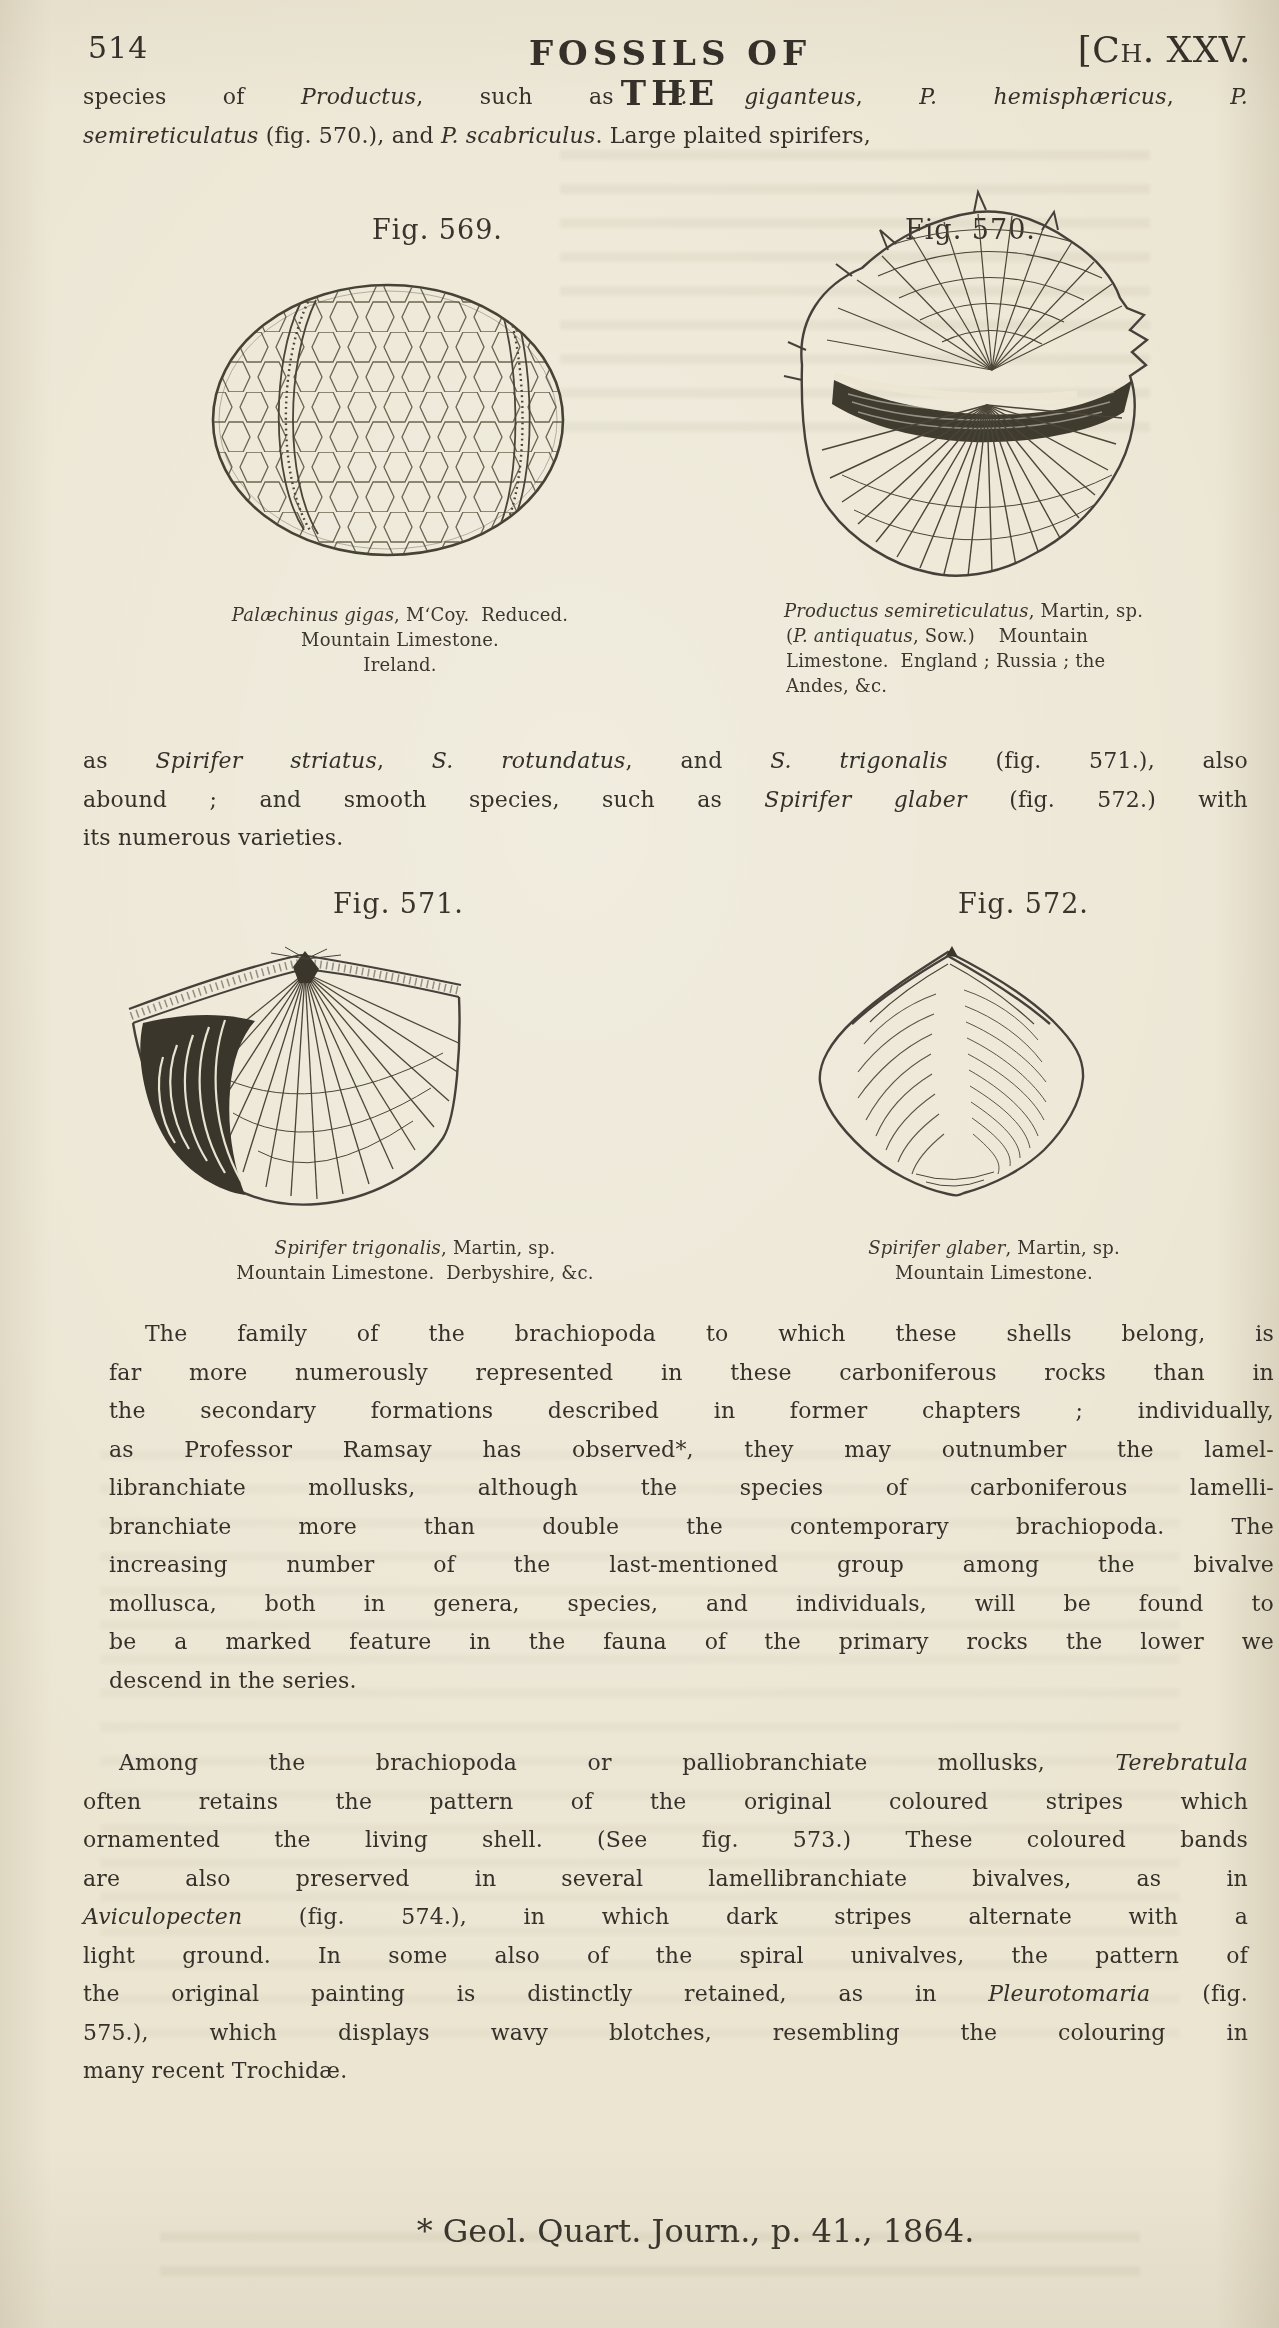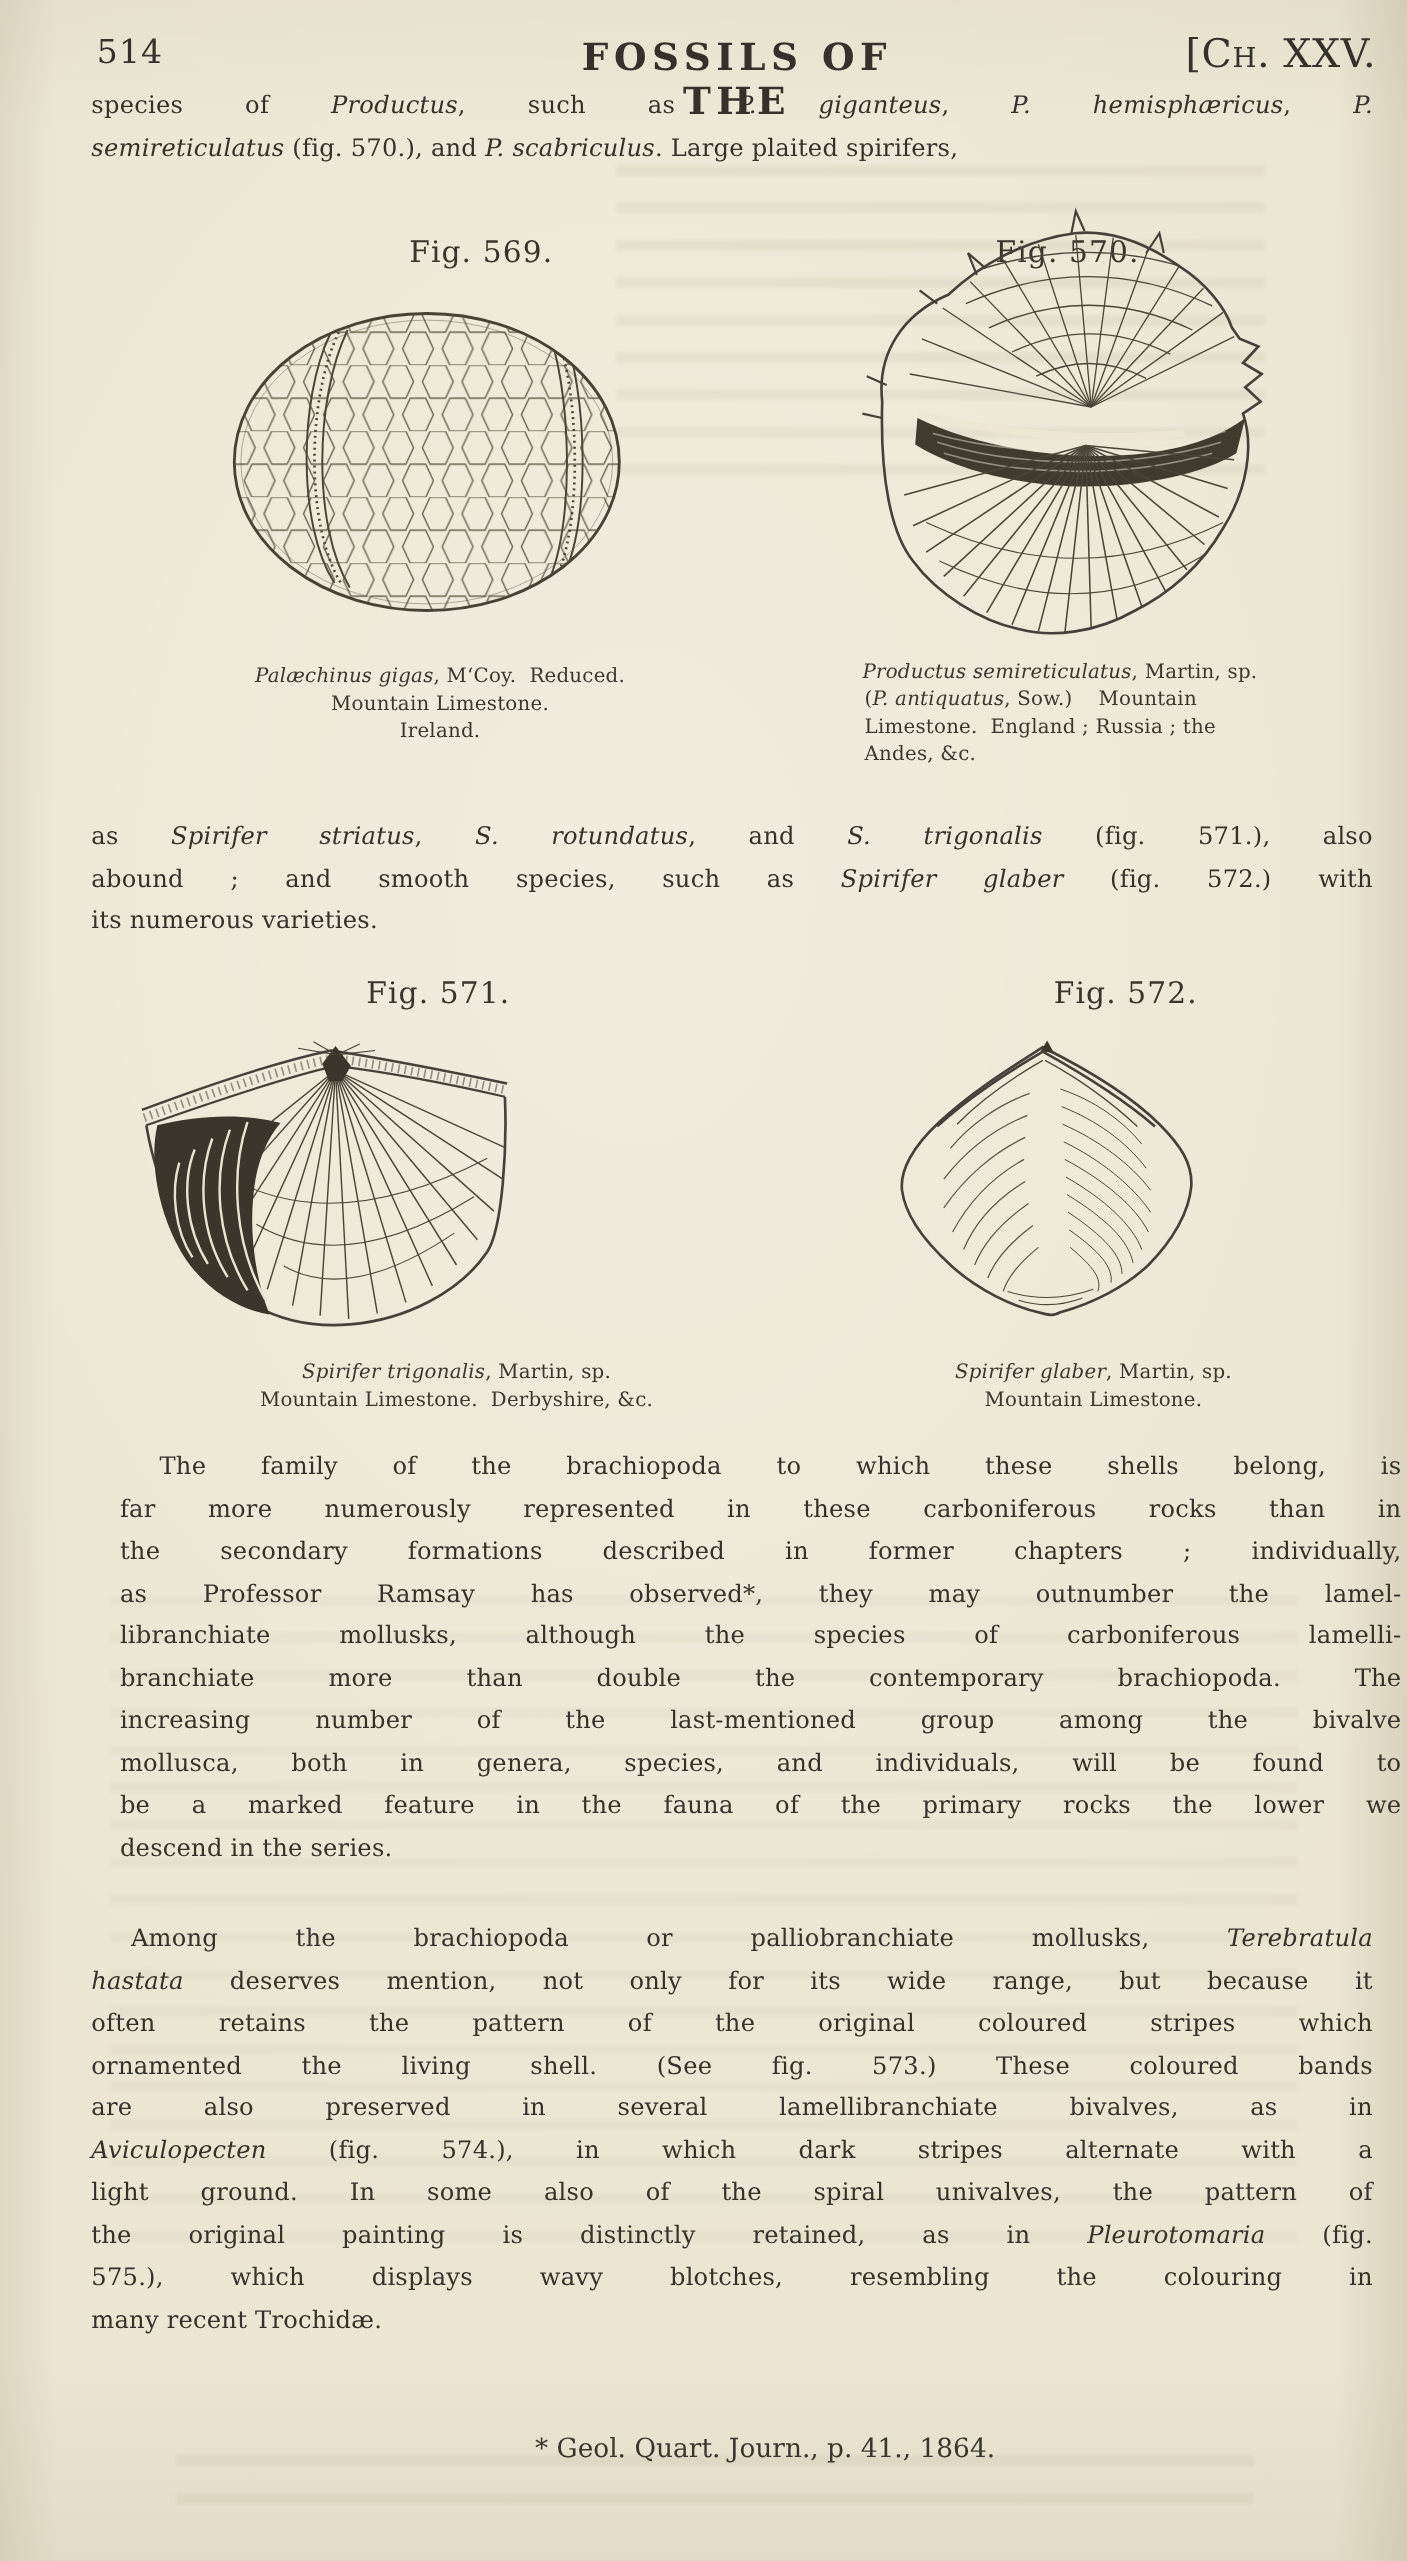--- a/index.html
+++ b/index.html
@@ -41,21 +41,21 @@
   .cap.hang .tline:first-child{padding-left:0;margin-left:32px;}
   .c569{left:180px;top:602px;width:440px;}
   .c570{left:752px;top:598px;width:456px;}
   .c571{left:165px;top:1235px;width:500px;}
   .c572{left:774px;top:1235px;width:440px;}
 
   .fig{position:absolute;}
   .f569{left:200px;top:272px;} .f570{left:742px;top:180px;}
   .f571{left:113px;top:923px;} .f572{left:788px;top:930px;}
 
-  .footnote{position:absolute;left:143px;top:2212px;width:1105px;text-align:center;font-size:24px;color:#3a362e;}
+  .footnote{position:absolute;left:143px;top:2212px;width:1105px;text-align:center;font-size:32px;color:#3a362e;}
 </style>
 </head>
 <body>
 
 <div class="page" style="--paper: #ebe5d2; --ink: #35312a; --caption_ink: #3b372f; --engraving: #4a4538; --dark_fill: #3a362c;">
 
   <div class="ghost g1"></div>
   <div class="ghost g2"></div>
   <div class="ghost g3"></div>
 
@@ -303,21 +303,20 @@
       <div class="tline"><span>as Professor Ramsay has observed*, they may outnumber the lamel-</span></div>
       <div class="tline"><span>libranchiate mollusks, although the species of carboniferous lamelli-</span></div>
       <div class="tline"><span>branchiate more than double the contemporary brachiopoda.  The</span></div>
       <div class="tline"><span>increasing number of the last-mentioned group among the bivalve</span></div>
       <div class="tline"><span>mollusca, both in genera, species, and individuals, will be found to</span></div>
       <div class="tline"><span>be a marked feature in the fauna of the primary rocks the lower we</span></div>
       <div class="tline tlast"><span>descend in the series.</span></div>
     </div>
   <div class="para p4 indent-first">
       <div class="tline"><span>Among the brachiopoda or palliobranchiate mollusks, </span><i>Terebratula</i></div>
-      <div class="tline"><i>hastata</i><span> deserves mention, not only for its wide range, but because it</span></div>
       <div class="tline"><span>often retains the pattern of the original coloured stripes which</span></div>
       <div class="tline"><span>ornamented the living shell.  (See fig. 573.)  These coloured bands</span></div>
       <div class="tline"><span>are also preserved in several lamellibranchiate bivalves, as in</span></div>
       <div class="tline"><i>Aviculopecten</i><span> (fig. 574.), in which dark stripes alternate with a</span></div>
       <div class="tline"><span>light ground.  In some also of the spiral univalves, the pattern of</span></div>
       <div class="tline"><span>the original painting is distinctly retained, as in </span><i>Pleurotomaria</i><span> (fig.</span></div>
       <div class="tline"><span>575.), which displays wavy blotches, resembling the colouring in</span></div>
       <div class="tline tlast"><span>many recent Trochidæ.</span></div>
     </div>
 

